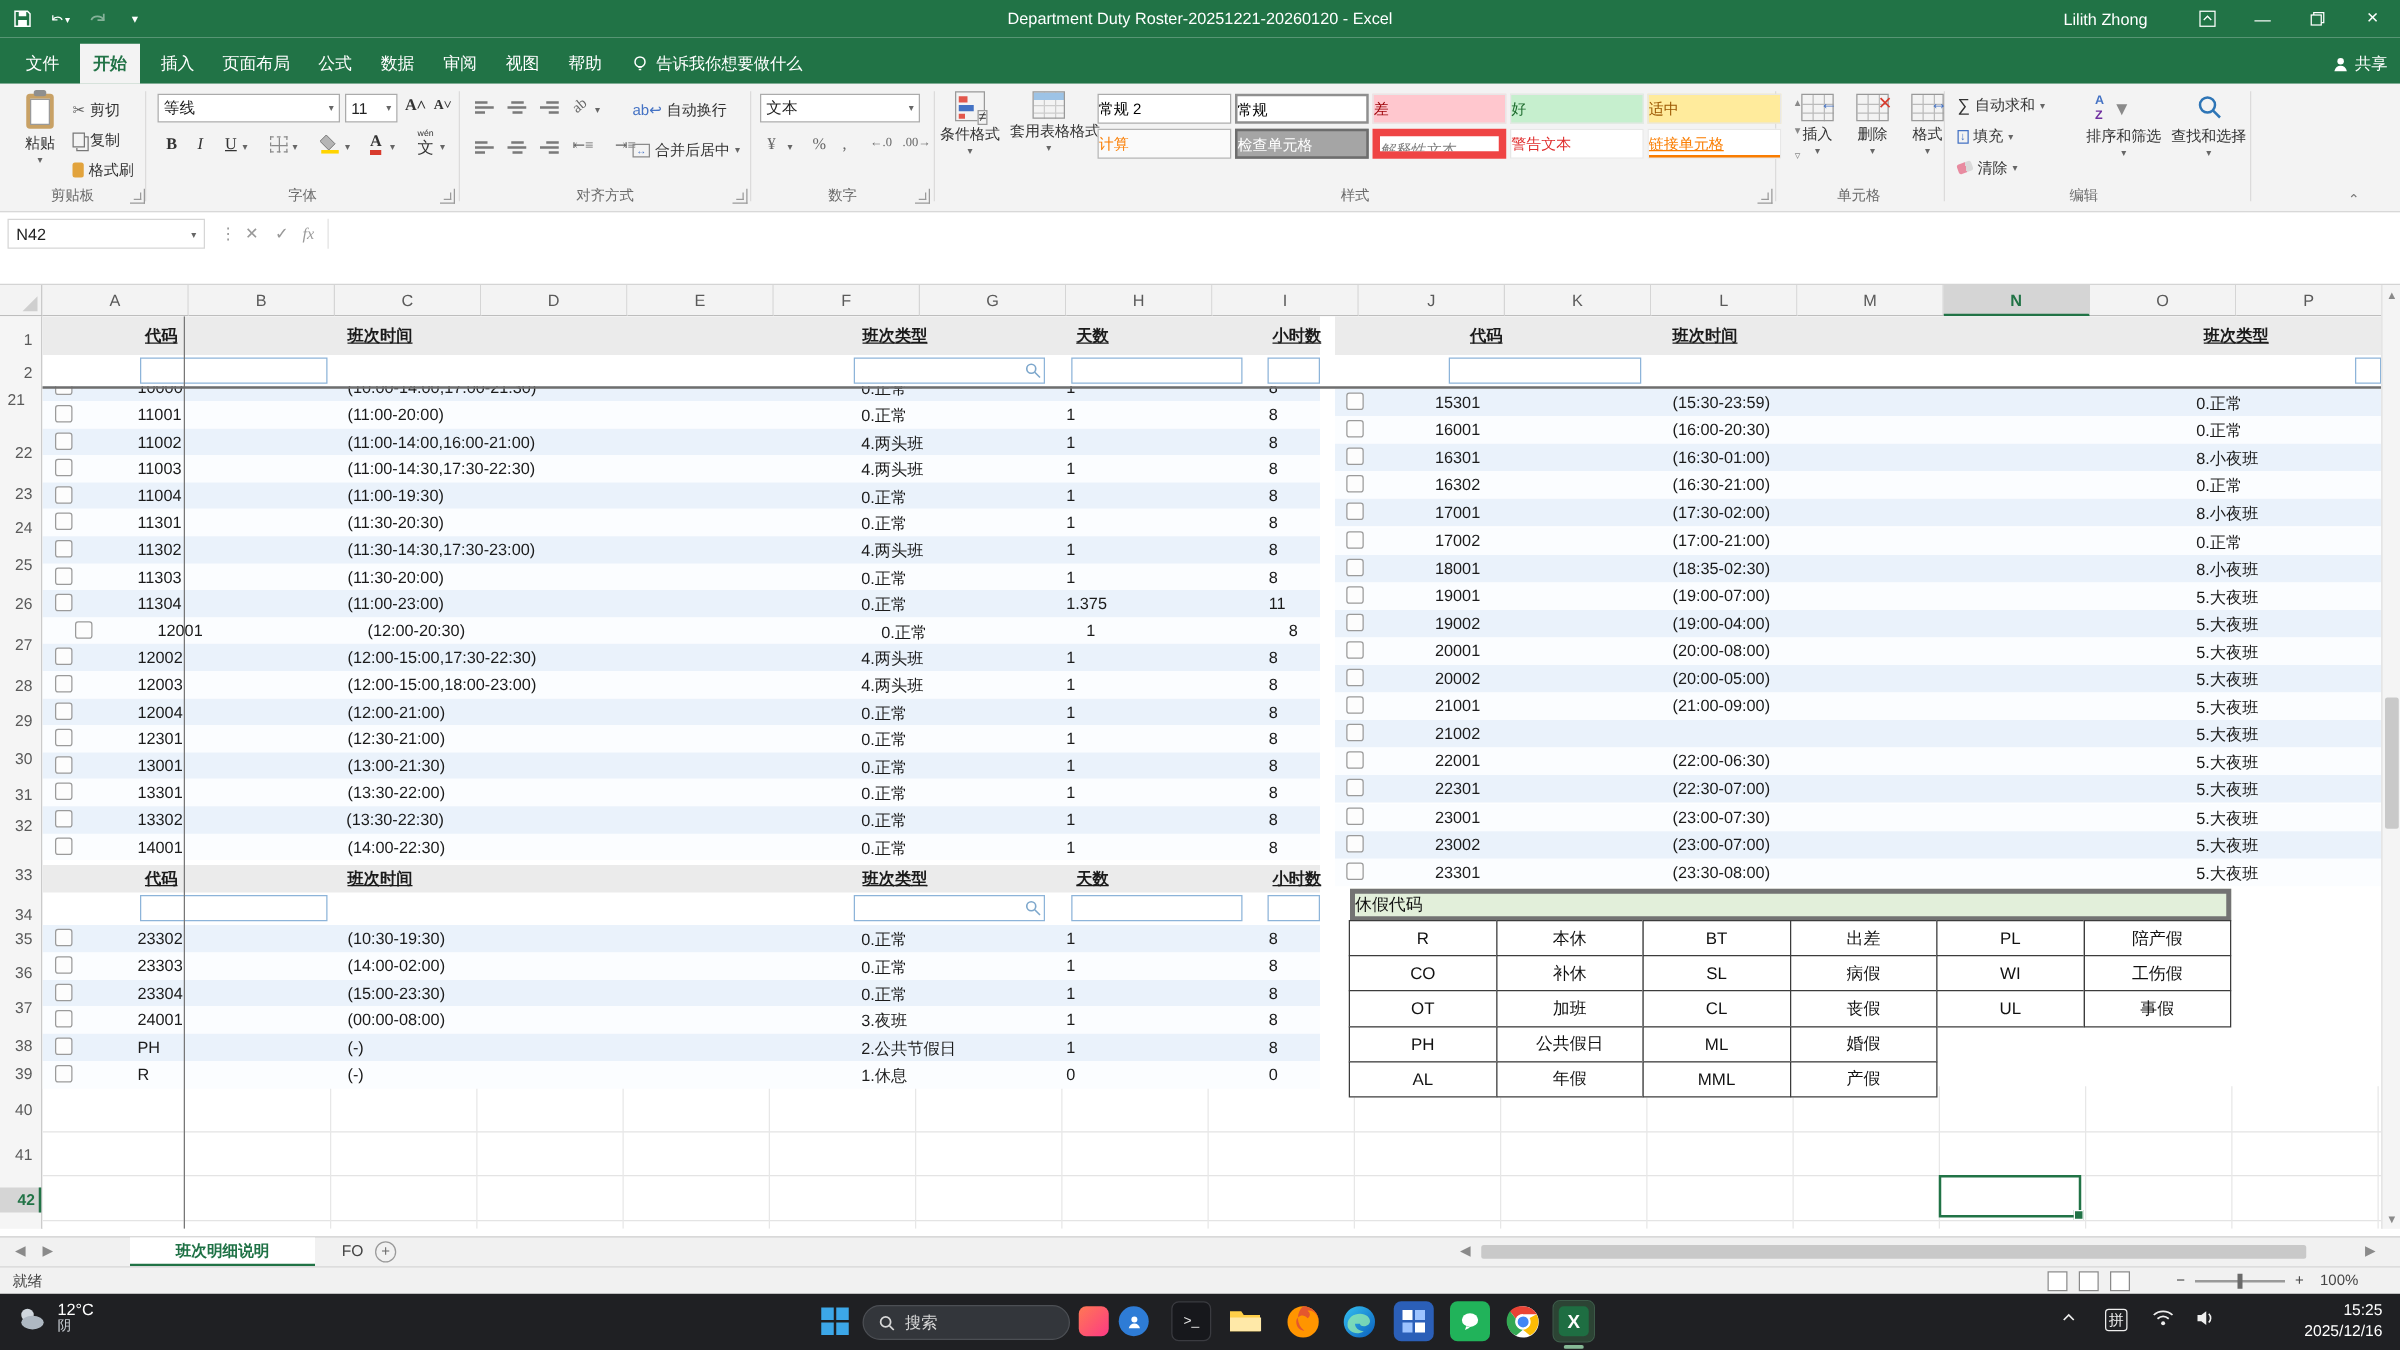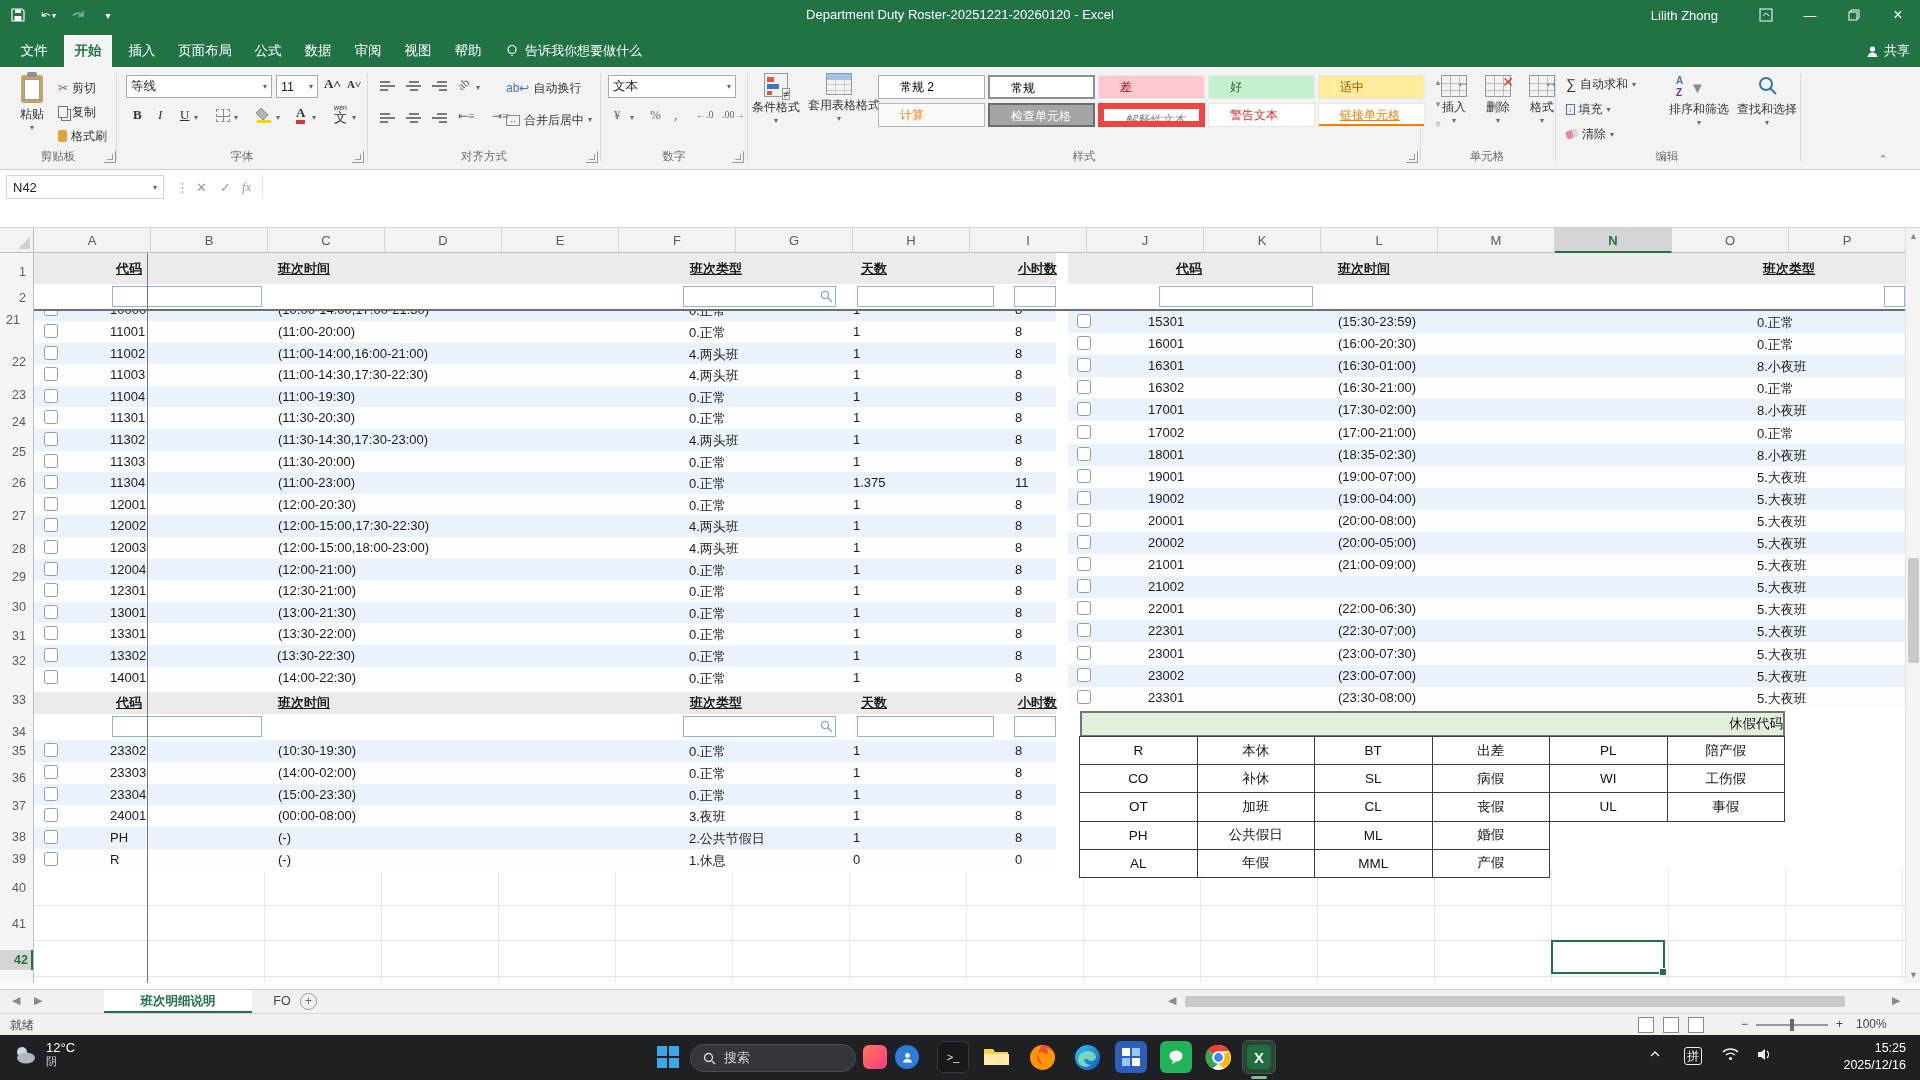--- a/index.html
+++ b/index.html
@@ -23,21 +23,21 @@
   .glabel { position:absolute; top:82px; font-size:11.5px; color:#6b6b6b; text-align:center; width:120px; transform:translateX(-60px); }
   .launcher { position:absolute; top:84px; width:12px; height:12px; border-left:1px solid #9a9a9a; border-top:1px solid #9a9a9a; transform:rotate(180deg); }
   .launcher:after{ content:""; position:absolute; left:2px; top:2px; width:5px; height:5px; border-left:1px solid #9a9a9a; border-top:1px solid #9a9a9a; }
   .rbtn-small { position:absolute; font-size:12px; color:#333; display:flex; align-items:center; gap:4px; height:18px; }
   .rbtn-big { position:absolute; width:56px; text-align:center; font-size:12px; color:#333; }
   .combo { position:absolute; background:#fff; border:1px solid #ababab; font-size:12.5px; color:#222; display:flex; align-items:center; padding:0 4px; justify-content:space-between; }
   .caret { font-size:8px; color:#666; }
   .fmt { font-size:13px; color:#333; font-family:"Liberation Serif","DejaVu Serif",serif; }
   .alni { display:inline-block; width:15px; }
   .alni i { display:block; height:2px; background:#7a7a7a; margin:2px 0; }
-  .galcell { position:absolute; width:107px; height:24px; font-size:12px; line-height:22px; padding:0 21px; background:#fff; border:1px solid #e7e7e7; overflow:hidden; white-space:nowrap; }
+  .galcell { position:absolute; width:107px; height:24px; font-size:12px; line-height:22px; padding:0 0; background:#fff; border:1px solid #e7e7e7; overflow:hidden; white-space:nowrap; }
   .g-normal2 { border:1px solid #ababab; }
   .g-normal  { border:2px solid #8f8f8f; background:#fff; }
   .g-bad  { background:#FFC7CE; color:#9C0006; }
   .g-good { background:#C6EFCE; color:#1E6B2E; }
   .g-neutral { background:#FFEB9C; color:#9C5700; }
   .g-calc { border:1px solid #b5b5b5; background:#FAFAFA; color:#FA7D00; }
   .g-check { border:2px solid #6d6d6d; background:#A5A5A5; color:#fff; }
   .g-expl { color:#7F7F7F; font-style:italic; border:6px solid #ef4444; }
   .g-warn { color:#E02D2D; border:1px solid #e7e7e7; }
   .g-link { color:#FA7D00; border:1px solid #e7e7e7; text-decoration:underline; box-shadow:inset 0 -3px 0 -1px #FA7D00; }
@@ -69,21 +69,21 @@
   .celltxt { position:absolute; font-size:13px; color:#1b1b1b; white-space:nowrap; }
   .chk { position:absolute; width:14px; height:14px; border:1.6px solid #9b9b9b; border-radius:2.5px; background:#fdfdfd; }
   .filterbox { position:absolute; height:21px; border:1px solid #8db4d9; background:#fff; }
   .mag { position:absolute; right:2px; top:3px; }
   .freezeV { position:absolute; width:1px; background:#777; top:0; height:730px; }
   .freezeH { position:absolute; left:-34px; height:1.5px; background:#6e6e6e; width:1905px; }
   .gline-h { position:absolute; height:1px; background:#e4e4e4; }
   .gline-v { position:absolute; width:1px; background:#e7e7e7; }
   
   .lt-cell { position:absolute; border:1px solid #3c3c3c; font-size:13.5px; color:#111; display:flex; align-items:center; justify-content:center; background:#fff; }
-  #lt-head { position:absolute; background:#E2EFDA; border:2px solid #737373; font-size:13.5px; color:#111; display:flex; align-items:center; justify-content:flex-end; }
+  #lt-head { position:absolute; background:#E2EFDA; border:4px solid #737373; font-size:13.5px; color:#111; display:flex; align-items:center; justify-content:flex-start; }
   
   #selcell { position:absolute; border:2px solid #217346; background:#fff; }
   #selcell:after { content:""; position:absolute; right:-4px; bottom:-4px; width:6px; height:6px; background:#217346; border:1px solid #fff; }
   
   #vscroll { position:absolute; right:0; top:228px; width:15px; height:755px; background:#f4f4f4; border-left:1px solid #e0e0e0; }
   #vthumb { position:absolute; left:2px; width:11px; background:#c9c9c9; border-radius:2px; }
   .scr-arrow { color:#8a8a8a; font-size:9px; text-align:center; width:15px; position:absolute; }
   
   #sheetbar { position:absolute; left:0; top:989px; width:1920px; height:24px; background:#f1f1f1; border-top:1px solid #cfcfcf; font-size:12.5px; }
   .snav { position:absolute; top:4px; color:#8a8a8a; font-size:11px; }
@@ -528,21 +528,21 @@
       <div style="position: absolute; left: 0px; top: 0px; width: 100%; height: 21.6px;">
         <div class="chk" style="left: 10px; top: 3px;"></div>
         <div class="celltxt" style="left: 76px; top: 3px;">11304</div>
         <div class="celltxt" style="left: 244px; top: 3px;">(11:00-23:00)</div>
         <div class="celltxt" style="left: 655px; top: 3px;">0.正常</div>
         <div class="celltxt" style="left: 819px; top: 3px;">1.375</div>
         <div class="celltxt" style="left: 981px; top: 3px;">11</div>
       </div>
     </div>
     <div class="band" style="left: 0px; top: 240.8px; width: 1022px; height: 21.6px; background: rgb(251, 253, 255); overflow: hidden;">
-      <div style="position: absolute; left: 0px; top: 0px; width: 100%; height: 21px;">
+      <div style="position: absolute; left: 16px; top: 0px; width: 100%; height: 21px;">
         <div class="chk" style="left: 10px; top: 3px;"></div>
         <div class="celltxt" style="left: 76px; top: 3px;">12001</div>
         <div class="celltxt" style="left: 244px; top: 3px;">(12:00-20:30)</div>
         <div class="celltxt" style="left: 655px; top: 3px;">0.正常</div>
         <div class="celltxt" style="left: 819px; top: 3px;">1</div>
         <div class="celltxt" style="left: 981px; top: 3px;">8</div>
       </div>
     </div>
     <div class="band" style="left: 0px; top: 262.4px; width: 1022px; height: 21.6px; background: rgb(234, 242, 251); overflow: hidden;">
       <div style="position: absolute; left: 0px; top: 0px; width: 100%; height: 21.6px;">

